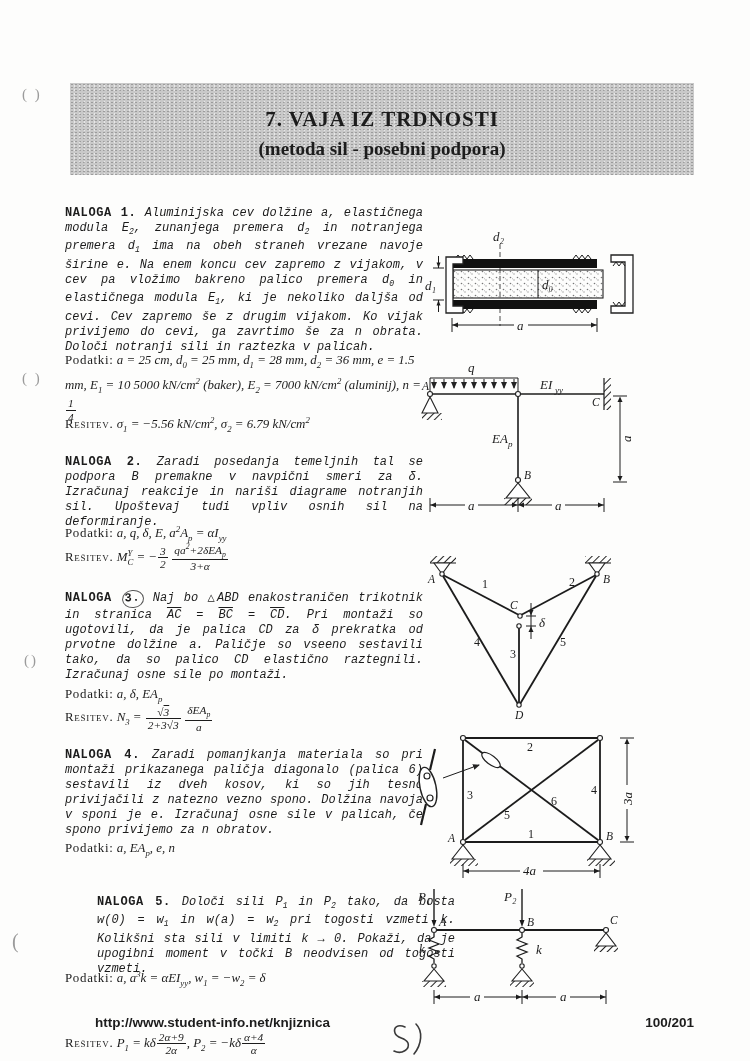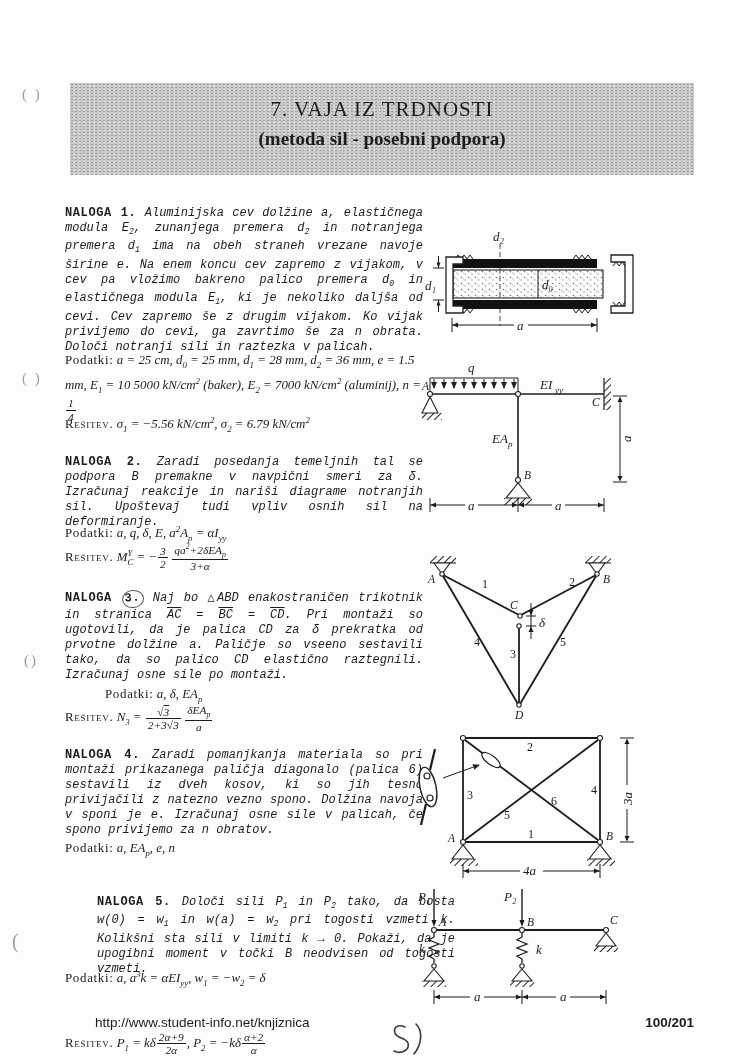--- a/index.html
+++ b/index.html
@@ -4,21 +4,21 @@
 <style>
   html,body{margin:0;padding:0;background:#888;}
   .page{position:relative;width:750px;height:1061px;background:#fdfdfc;overflow:hidden;
         font-family:"Liberation Serif",serif;color:#1c1c1c;}
   
   .banner{position:absolute;left:70px;top:83px;width:624px;height:92px;text-align:center;
           background-color:#c9c9c9;
           background-image:radial-gradient(rgba(40,40,40,.28) 1px,transparent 1.3px),
                            radial-gradient(rgba(255,255,255,.55) 1px,transparent 1.2px);
           background-size:4px 3px,5px 4px;background-position:0 0,2px 1px;}
-  .banner .t1{font-size:21px;font-weight:normal;letter-spacing:1px;padding-top:11px;line-height:30px;}
+  .banner .t1{font-size:21px;font-weight:bold;letter-spacing:1px;padding-top:21px;line-height:30px;}
   .banner .t2{font-size:19px;font-weight:bold;line-height:29px;}
   
   .prob{position:absolute;left:65px;width:358px;font-size:12px;line-height:15px;
         font-style:italic;text-align:justify;font-family:Liberation Mono, monospace;}
   .ptitle{font-style:normal;font-weight:bold;letter-spacing:.6px;}
   .circled{display:inline-block;border:1.4px solid #555;border-radius:50%;padding:0 2.5px 1px 1.5px;transform:rotate(-4deg);}
   .meta{position:absolute;left:65px;width:358px;font-size:12.9px;line-height:16px;font-style:italic;}
   .mlbl{font-style:normal;letter-spacing:.7px;}
   .rlbl{font-style:normal;font-variant:small-caps;letter-spacing:.7px;}
   sub,sup{font-size:.68em;}
@@ -32,21 +32,21 @@
   
   svg{position:absolute;overflow:visible;}
   svg text{fill:#1c1c1c;}
   .slab{font:italic 13px "Liberation Serif",serif;}
   .slab2{font:italic 11.5px "Liberation Serif",serif;}
   .ssub{font:italic 9px "Liberation Serif",serif;}
   .snum{font:12px "Liberation Serif",serif;}
   .stk{stroke:#1c1c1c;}
   
   .furl{position:absolute;left:95px;top:1015px;font-family:"Liberation Sans",sans-serif;
-        font-weight:normal;font-size:13.5px;}
+        font-weight:bold;font-size:13.5px;}
   .fpage{position:absolute;right:56px;top:1015px;font-family:"Liberation Sans",sans-serif;
          font-weight:bold;font-size:13.5px;}
   .margin-mark{position:absolute;color:#9b9b9b;font-size:15px;letter-spacing:2px;}
 </style>
 </head>
 <body>
 
 <div class="page">
 
   <span class="margin-mark" style="left:22px;top:86px;">( )</span>
@@ -75,42 +75,42 @@
   <div class="meta" style="top:521px;">
     <span class="mlbl">Podatki:</span><span> a, q, δ, E, a<sup>2</sup>A<sub>p</sub> = αI<sub>yy</sub></span>
   </div>
   <div class="meta" style="top:543px;">
     <span class="rlbl">Rešitev.</span><span> M<span class="ss"><span>Y</span><span>C</span></span> = −<span class="frac"><span class="t">3</span><span class="b">2</span></span> <span class="frac"><span class="t">qa<sup>2</sup>+2δEA<sub>p</sub></span><span class="b">3+α</span></span></span>
   </div>
 
   <div class="prob" style="top:590px;">
     <b class="ptitle">NALOGA <span class="circled">3.</span></b><span> Naj bo △ABD enakostraničen trikotnik in stranica <span class="ol">AC</span> = <span class="ol">BC</span> = <span class="ol">CD</span>. Pri montaži so ugotovili, da je palica CD za δ prekratka od prvotne dolžine a. Paličje so vseeno sestavili tako, da so palico CD elastično raztegnili. Izračunaj osne sile po montaži.</span>
   </div>
-  <div class="meta" style="top:686px;margin-left:40px;">
+  <div class="meta" style="top:686px;">
     <span class="mlbl">Podatki:</span><span> a, δ, EA<sub>p</sub></span>
   </div>
   <div class="meta" style="top:704px;">
     <span class="rlbl">Rešitev.</span><span> N<sub>3</sub> = <span class="frac"><span class="t">√<span class="ov">3</span></span><span class="b">2+3√<span class="ov">3</span></span></span> <span class="frac"><span class="t">δEA<sub>p</sub></span><span class="b">a</span></span></span>
   </div>
 
   <div class="prob" style="top:748px;">
     <b class="ptitle">NALOGA 4.</b><span> Zaradi pomanjkanja materiala so pri montaži prikazanega paličja diagonalo (palica 6) sestavili iz dveh kosov, ki so jih tesno privijačili z natezno vezno spono. Dolžina navoja v sponi je e. Izračunaj osne sile v palicah, če spono privijemo za n obratov.</span>
   </div>
   <div class="meta" style="top:840px;">
     <span class="mlbl">Podatki:</span><span> a, EA<sub>p</sub>, e, n</span>
   </div>
 
   <div class="prob" style="top:895px;margin-left:32px;">
     <b class="ptitle">NALOGA 5.</b><span> Določi sili P<sub>1</sub> in P<sub>2</sub> tako, da bosta w(0) = w<sub>1</sub> in w(a) = w<sub>2</sub> pri togosti vzmeti k. Kolikšni sta sili v limiti k → 0. Pokaži, da je upogibni moment v točki B neodvisen od togosti vzmeti.</span>
   </div>
   <div class="meta" style="top:966px;">
     <span class="mlbl">Podatki:</span><span> a, a<sup>3</sup>k = αEI<sub>yy</sub>, w<sub>1</sub> = −w<sub>2</sub> = δ</span>
   </div>
   <div class="meta" style="top:1031px;">
-    <span class="rlbl">Rešitev.</span><span> P<sub>1</sub> = kδ<span class="frac"><span class="t">2α+9</span><span class="b">2α</span></span>, P<sub>2</sub> = −kδ<span class="frac"><span class="t">α+2</span><span class="b">α</span></span></span>
+    <span class="rlbl">Rešitev.</span><span> P<sub>1</sub> = kδ<span class="frac"><span class="t">2α+9</span><span class="b">2α</span></span>, P<sub>2</sub> = −kδ<span class="frac"><span class="t">α+4</span><span class="b">α</span></span></span>
   </div>
 
   <svg style="left:425px;top:228px;" width="310" height="120" viewBox="0 0 310 120">
     <defs>
       <pattern id="stip1" width="7" height="6" patternUnits="userSpaceOnUse">
         <circle cx="1.5" cy="1.5" r="0.8" fill="#777"></circle>
         <circle cx="5" cy="4" r="0.7" fill="#999"></circle>
         <circle cx="3.5" cy="2.8" r="0.5" fill="#aaa"></circle>
       </pattern>
     </defs>

